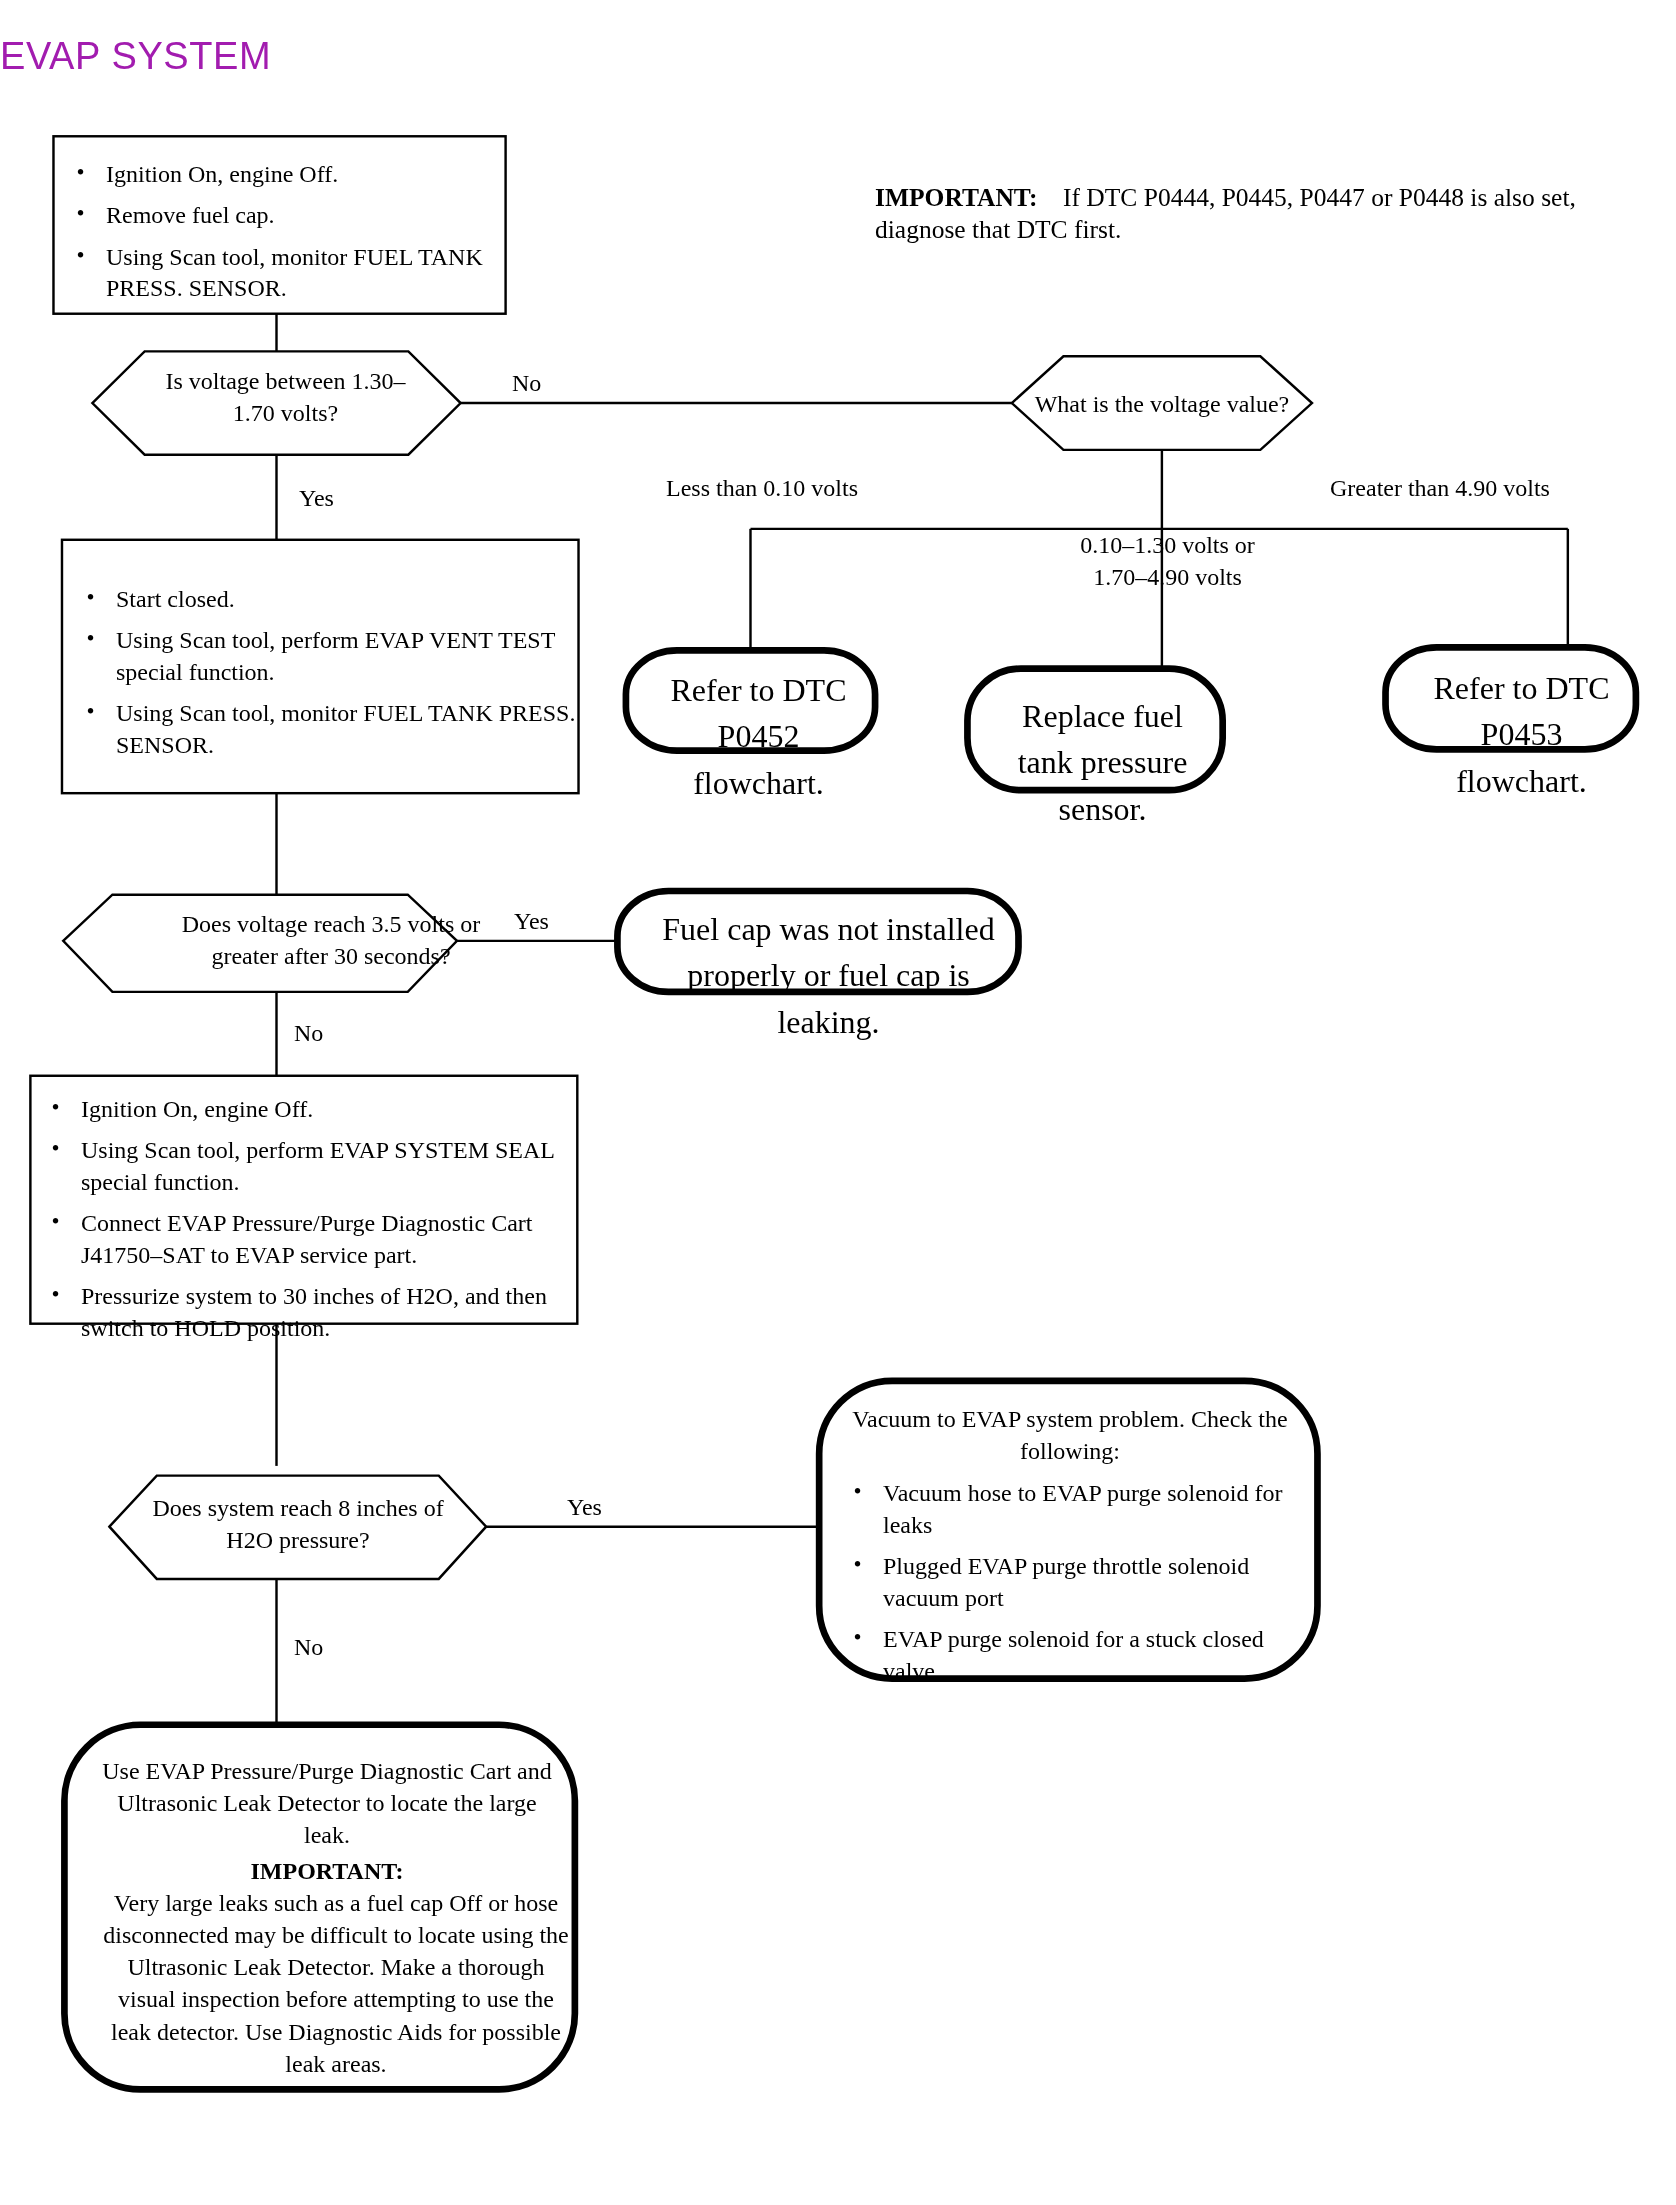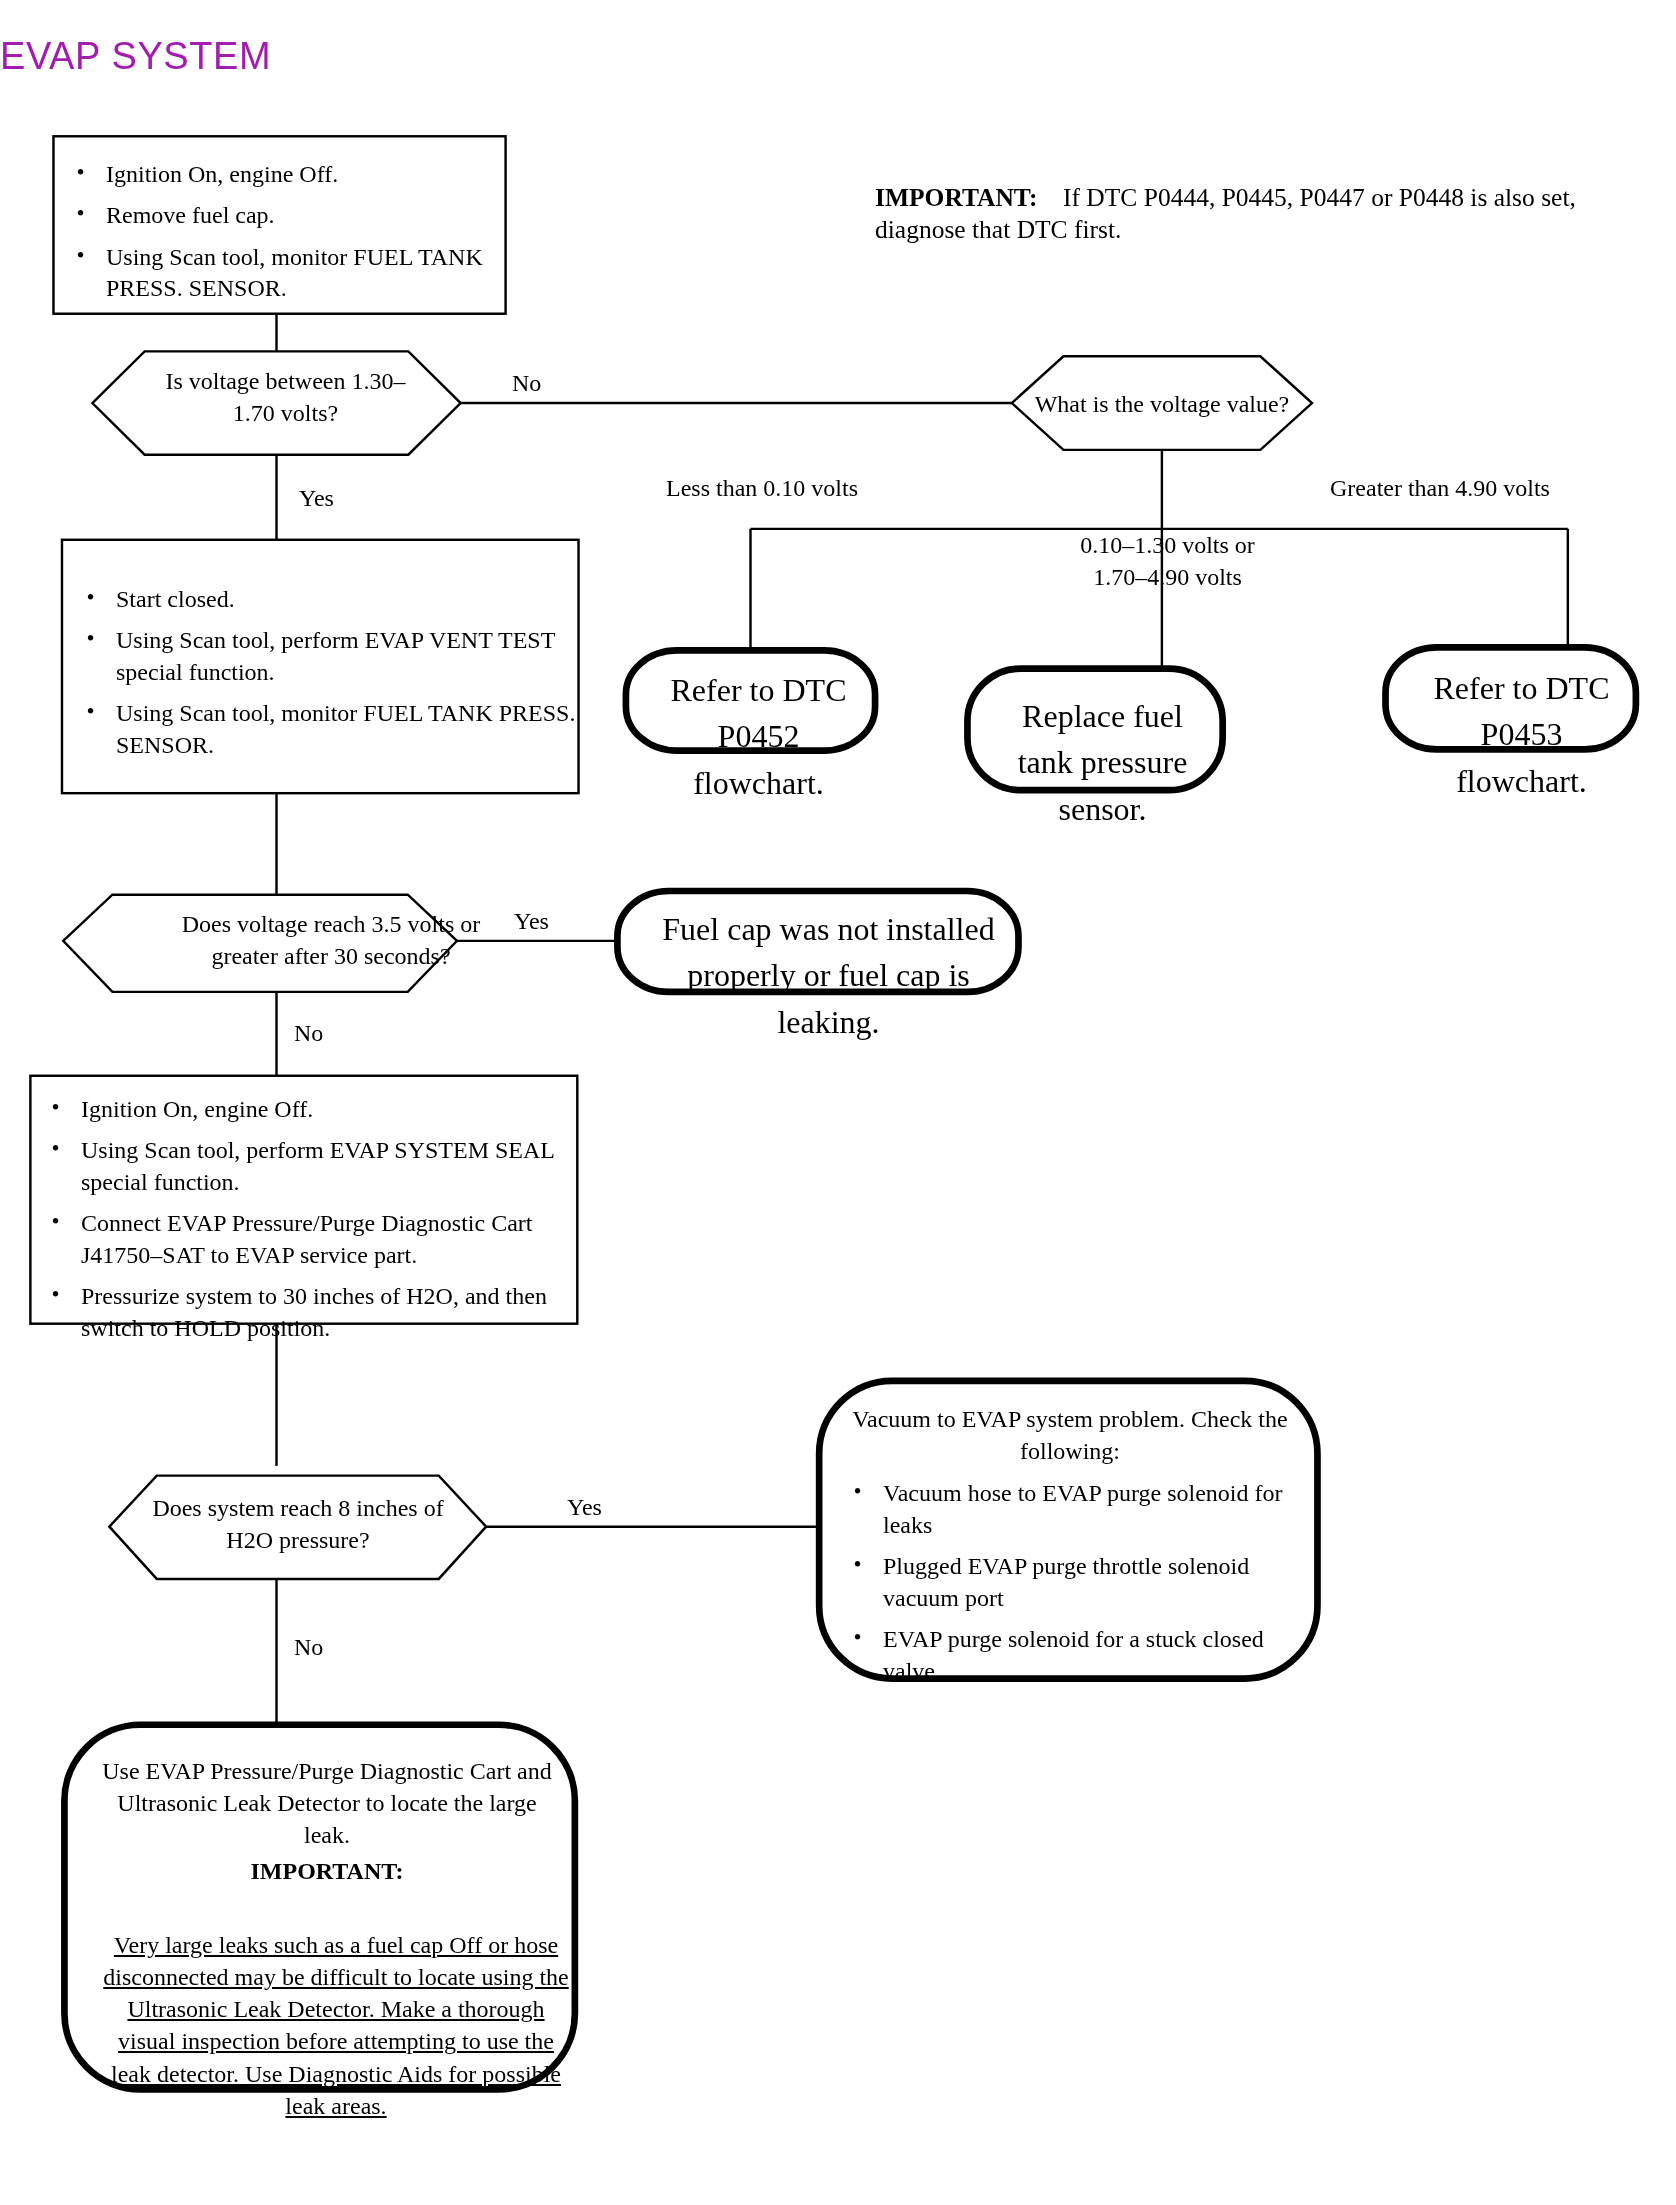--- a/index.html
+++ b/index.html
@@ -222,21 +222,21 @@
     <li>Plugged EVAP purge throttle
 solenoid vacuum port</li>
     <li>EVAP purge solenoid for a
 stuck closed valve</li>
   </ul>
 
   <div class="node-text" style="left:96px; top:1755px; width:462px;">Use EVAP Pressure/Purge Diagnostic
 Cart and Ultrasonic Leak Detector to
 locate the large leak.</div>
   <div class="node-text" style="left:96px; top:1855px; width:462px; font-weight:bold;">IMPORTANT:</div>
-  <div class="node-text" style="left:96px; top:1929px; width:480px;text-decoration:underline;">Very large leaks such as a fuel cap Off
+  <div class="node-text" style="left:96px; top:1887px; width:480px;">Very large leaks such as a fuel cap Off
 or hose disconnected may be difficult to
 locate using the Ultrasonic Leak Detector.
 Make a thorough visual inspection before
 attempting to use the leak detector. Use
 Diagnostic Aids for possible leak areas.</div>
 
 </div>
 
 
 </body></html>

